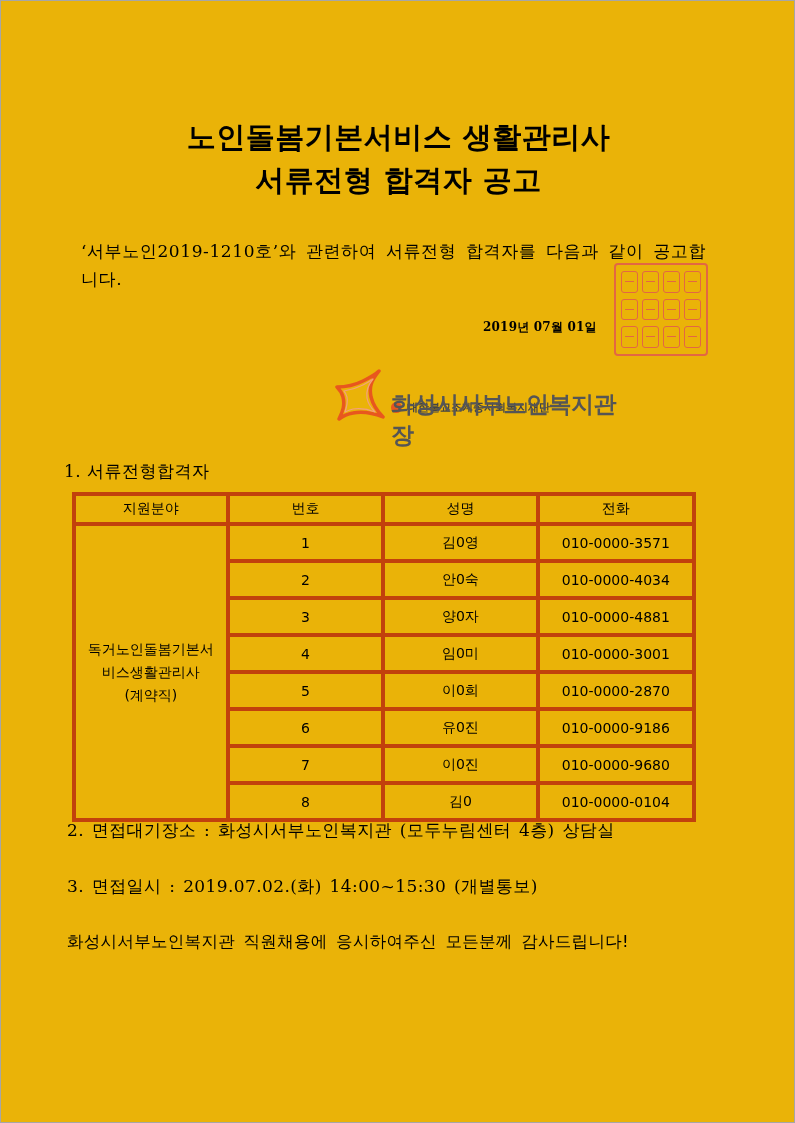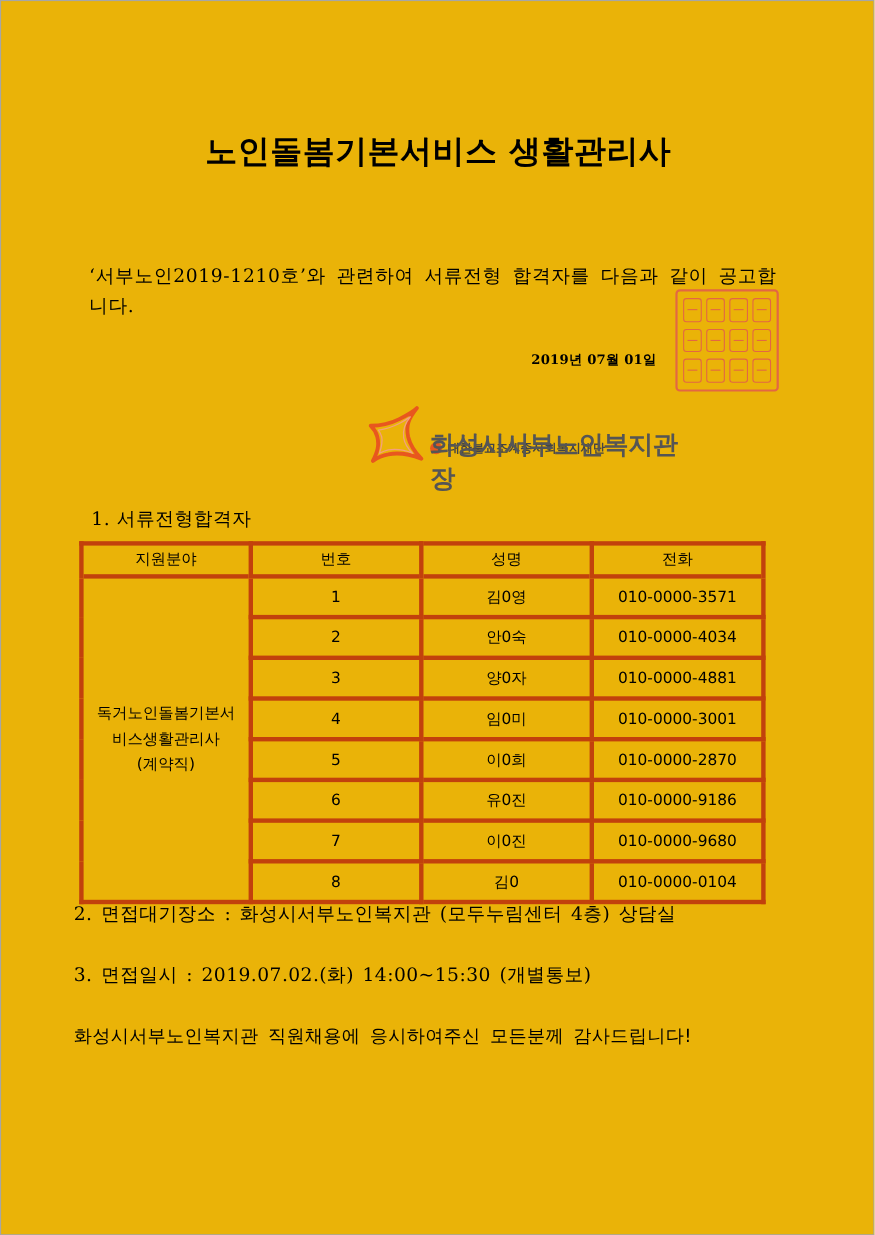--- a/index.html
+++ b/index.html
@@ -26,21 +26,21 @@
   .stamp span::after { content: ""; position: absolute; left: 3px; right: 3px; top: 45%;
                        border-top: 1.5px solid #e25a4e; }
   .logo { position: absolute; left: 334px; top: 366px; width: 290px; height: 56px; }
   .logo .star { position: absolute; left: 0; top: 0; }
   .logo .org { position: absolute; left: 56px; top: 5px; font-family: "DejaVu Sans", sans-serif;
                font-size: 11px; font-weight: bold; color: #444; display: flex; align-items: center; margin-top: 28px; }
   .logo .org .emblem { width: 11px; height: 11px; border-radius: 50%; background: #e8571e;
                        margin-right: 5px; display: inline-block; }
   .logo .name { position: absolute; left: 56px; top: 22px; font-family: "DejaVu Sans", sans-serif;
                 font-size: 23px; font-weight: bold; color: #555; letter-spacing: -0.5px; }
-  .section-head { position: absolute; left: 82px; font-size: 17px; letter-spacing: 0.5px; }
+  .section-head { position: absolute; left: 63px; font-size: 17px; letter-spacing: 0.5px; }
   .s1 { top: 459px; }
   table.applicants { position: absolute; left: 71px; top: 491px; width: 624px;
                      border-collapse: collapse; border: 2px solid #333;
                      font-family: "DejaVu Sans", "Liberation Sans", sans-serif; font-size: 14px; }
   table.applicants th, table.applicants td { border: 4px solid #c2410c; text-align: center;
                      font-weight: normal; padding: 0; height: 33px; margin-top: 23px; }
   table.applicants th { height: 26px; border-bottom: 2px solid #555; }
   table.applicants td.field { line-height: 23px; font-size: 14px; }
   .col1 { width: 154px; } .col2 { width: 156px; } .col3 { width: 155px; } .col4 { width: 156px; }
   .info { position: absolute; left: 66px; font-size: 17px; letter-spacing: 0.4px; word-spacing: 2px; }
@@ -48,20 +48,21 @@
   .i3 { top: 874px; }
   .thanks { position: absolute; left: 66px; top: 930px; font-family: "DejaVu Sans", sans-serif;
             font-size: 16.5px; letter-spacing: 0.3px; word-spacing: 3px; }
 </style>
 </head>
 <body>
 
 <div class="page">
 
   <div class="title l1">노인돌봄기본서비스 생활관리사</div>
+  <div class="title l2">서류전형 합격자 공고</div>
 
   <div class="intro">‘서부노인2019-1210호’와 관련하여 서류전형 합격자를 다음과 같이 공고합니다.</div>
 
   <div class="date">2019년 07월 01일</div>
 
   <div class="stamp">
     <span></span>
       <span></span>
       <span></span>
       <span></span>

